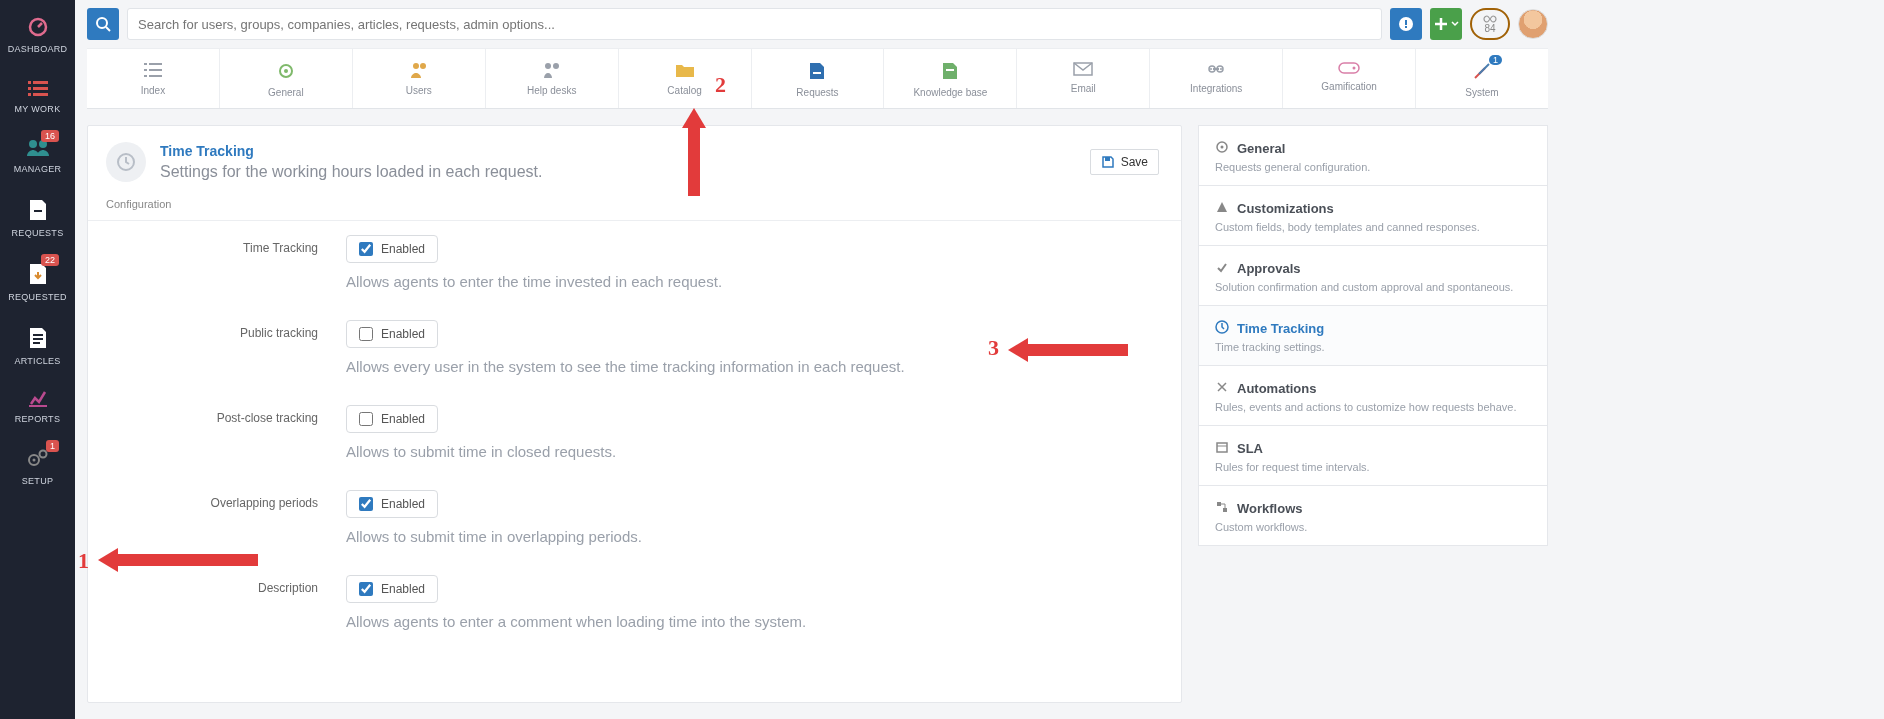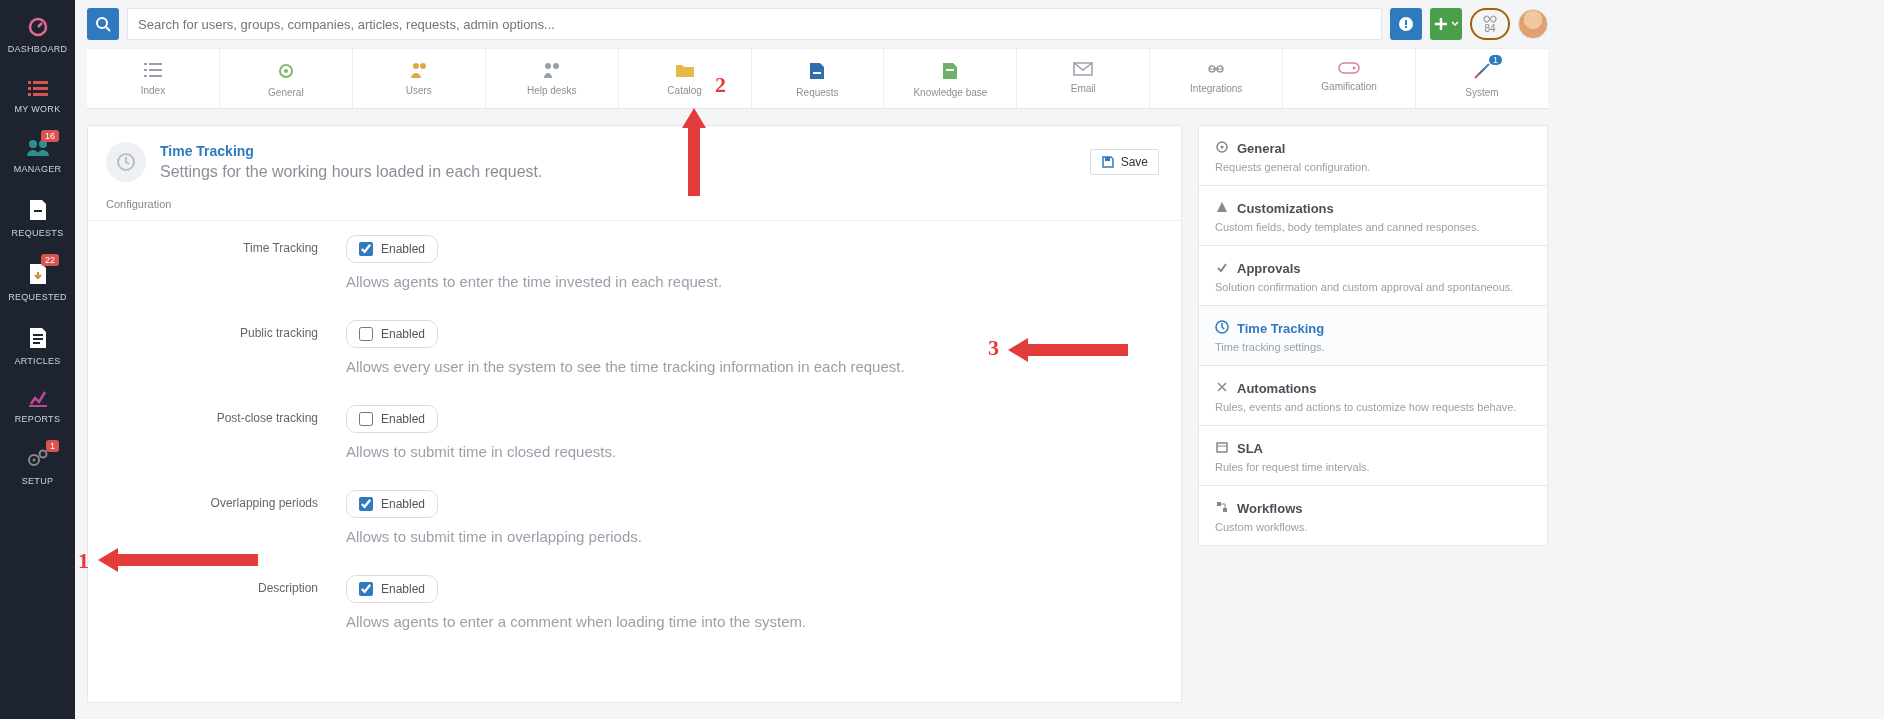--- a/index.html
+++ b/index.html
@@ -41,21 +41,21 @@
 .circle-icon { width:40px; height:40px; border-radius:50%; background:#eef0f3; display:flex; align-items:center; justify-content:center; }
 .title-block h2 { font-size:14px; color:#2f7abf; font-weight:600; margin-bottom:4px; }
 .title-block p { font-size:16px; color:#8a8f99; }
 .save-btn { margin-left:auto; margin-right: 4px; border:1px solid #d9dce0; background:#fff; padding: 5px 10px; border-radius:2px; cursor:pointer; display:flex; align-items:center; gap:6px; font-size:12px; color:#333; }
 
 .section-label { font-size:11px; color:#888; padding: 6px 18px 10px; }
 .form-area { border-top:1px solid #eceef1; padding: 14px 18px; }
 .form-row { display:flex; margin-bottom: 30px; }
 .form-label { width: 240px; text-align:right; padding-right: 28px; padding-top:6px; font-size:12px; color:#666; }
 .form-control { flex:1; }
-.checkbox-pill { display:inline-flex; align-items:center; gap:8px; border:1px solid #d9dce0; border-radius:10px; padding: 6px 12px; font-size:12px; color:#555; cursor:pointer; }
+.checkbox-pill { display:inline-flex; align-items:center; gap:8px; border:1px solid #d9dce0; border-radius:4px; padding: 6px 12px; font-size:12px; color:#555; cursor:pointer; }
 .checkbox-pill input { width:14px; height:14px; accent-color:#2f7abf; }
 .help-text { font-size:15px; color:#9aa0aa; margin-top: 10px; }
 
 
 .sidelist { width: 350px; display:flex; flex-direction:column; gap:0; }
 .side-item { background:#fff; border:1px solid #e5e7eb; border-top:none; padding: 14px 16px 12px; cursor:pointer; }
 .side-item:first-child { border-top:1px solid #e5e7eb; }
 .side-item.active .side-title { color:#2f7abf; }
 .side-item.active { background:#fbfcfd; }
 .side-title { font-size:13px; font-weight:600; color:#4a4f57; display:flex; align-items:center; gap:8px; margin-bottom:4px; }

